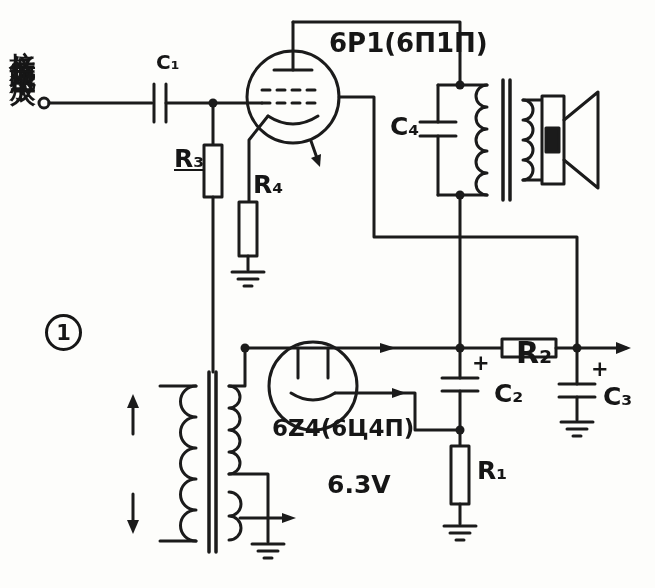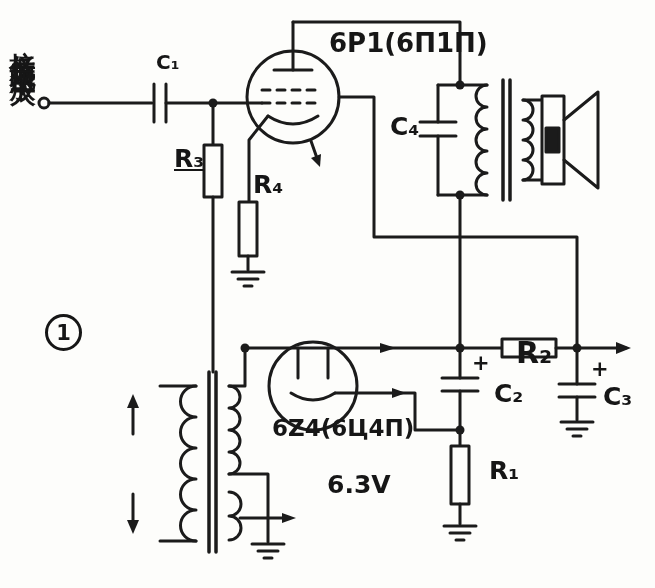--- a/index.html
+++ b/index.html
@@ -187,20 +187,20 @@
   <div class="lbl" style="left:156px;top:52px;font-size:20px;">C₁</div>
   <div class="lbl" style="left:174px;top:146px;font-size:25px;text-decoration:underline;">R₃</div>
   <div class="lbl" style="left:253px;top:172px;font-size:25px;">R₄</div>
   <div class="lbl" style="left:329px;top:30px;font-size:26px;">6P1(6П1П)</div>
   <div class="lbl" style="left:390px;top:114px;font-size:25px;">C₄</div>
   <div class="lbl" style="left:516px;top:314px;font-size:30px;margin-top:24px;">R₂</div>
   <div class="lbl" style="left:472px;top:353px;font-size:21px;">+</div>
   <div class="lbl" style="left:494px;top:381px;font-size:25px;">C₂</div>
   <div class="lbl" style="left:591px;top:359px;font-size:21px;">+</div>
   <div class="lbl" style="left:603px;top:384px;font-size:25px;text-align:right;">C₃</div>
-  <div class="lbl" style="left:477px;top:458px;font-size:25px;margin-left:12px;">R₁</div>
+  <div class="lbl" style="left:477px;top:458px;font-size:25px;">R₁</div>
   <div class="lbl" style="left:272px;top:417px;font-size:23px;">6Z4(6Ц4П)</div>
   <div class="lbl" style="left:301px;top:472px;font-size:25px;margin-left:26px;">6.3V</div>
 
   <div id="fig-badge">
     <span>1</span>
   </div>
 </div>
 
 </body></html>

